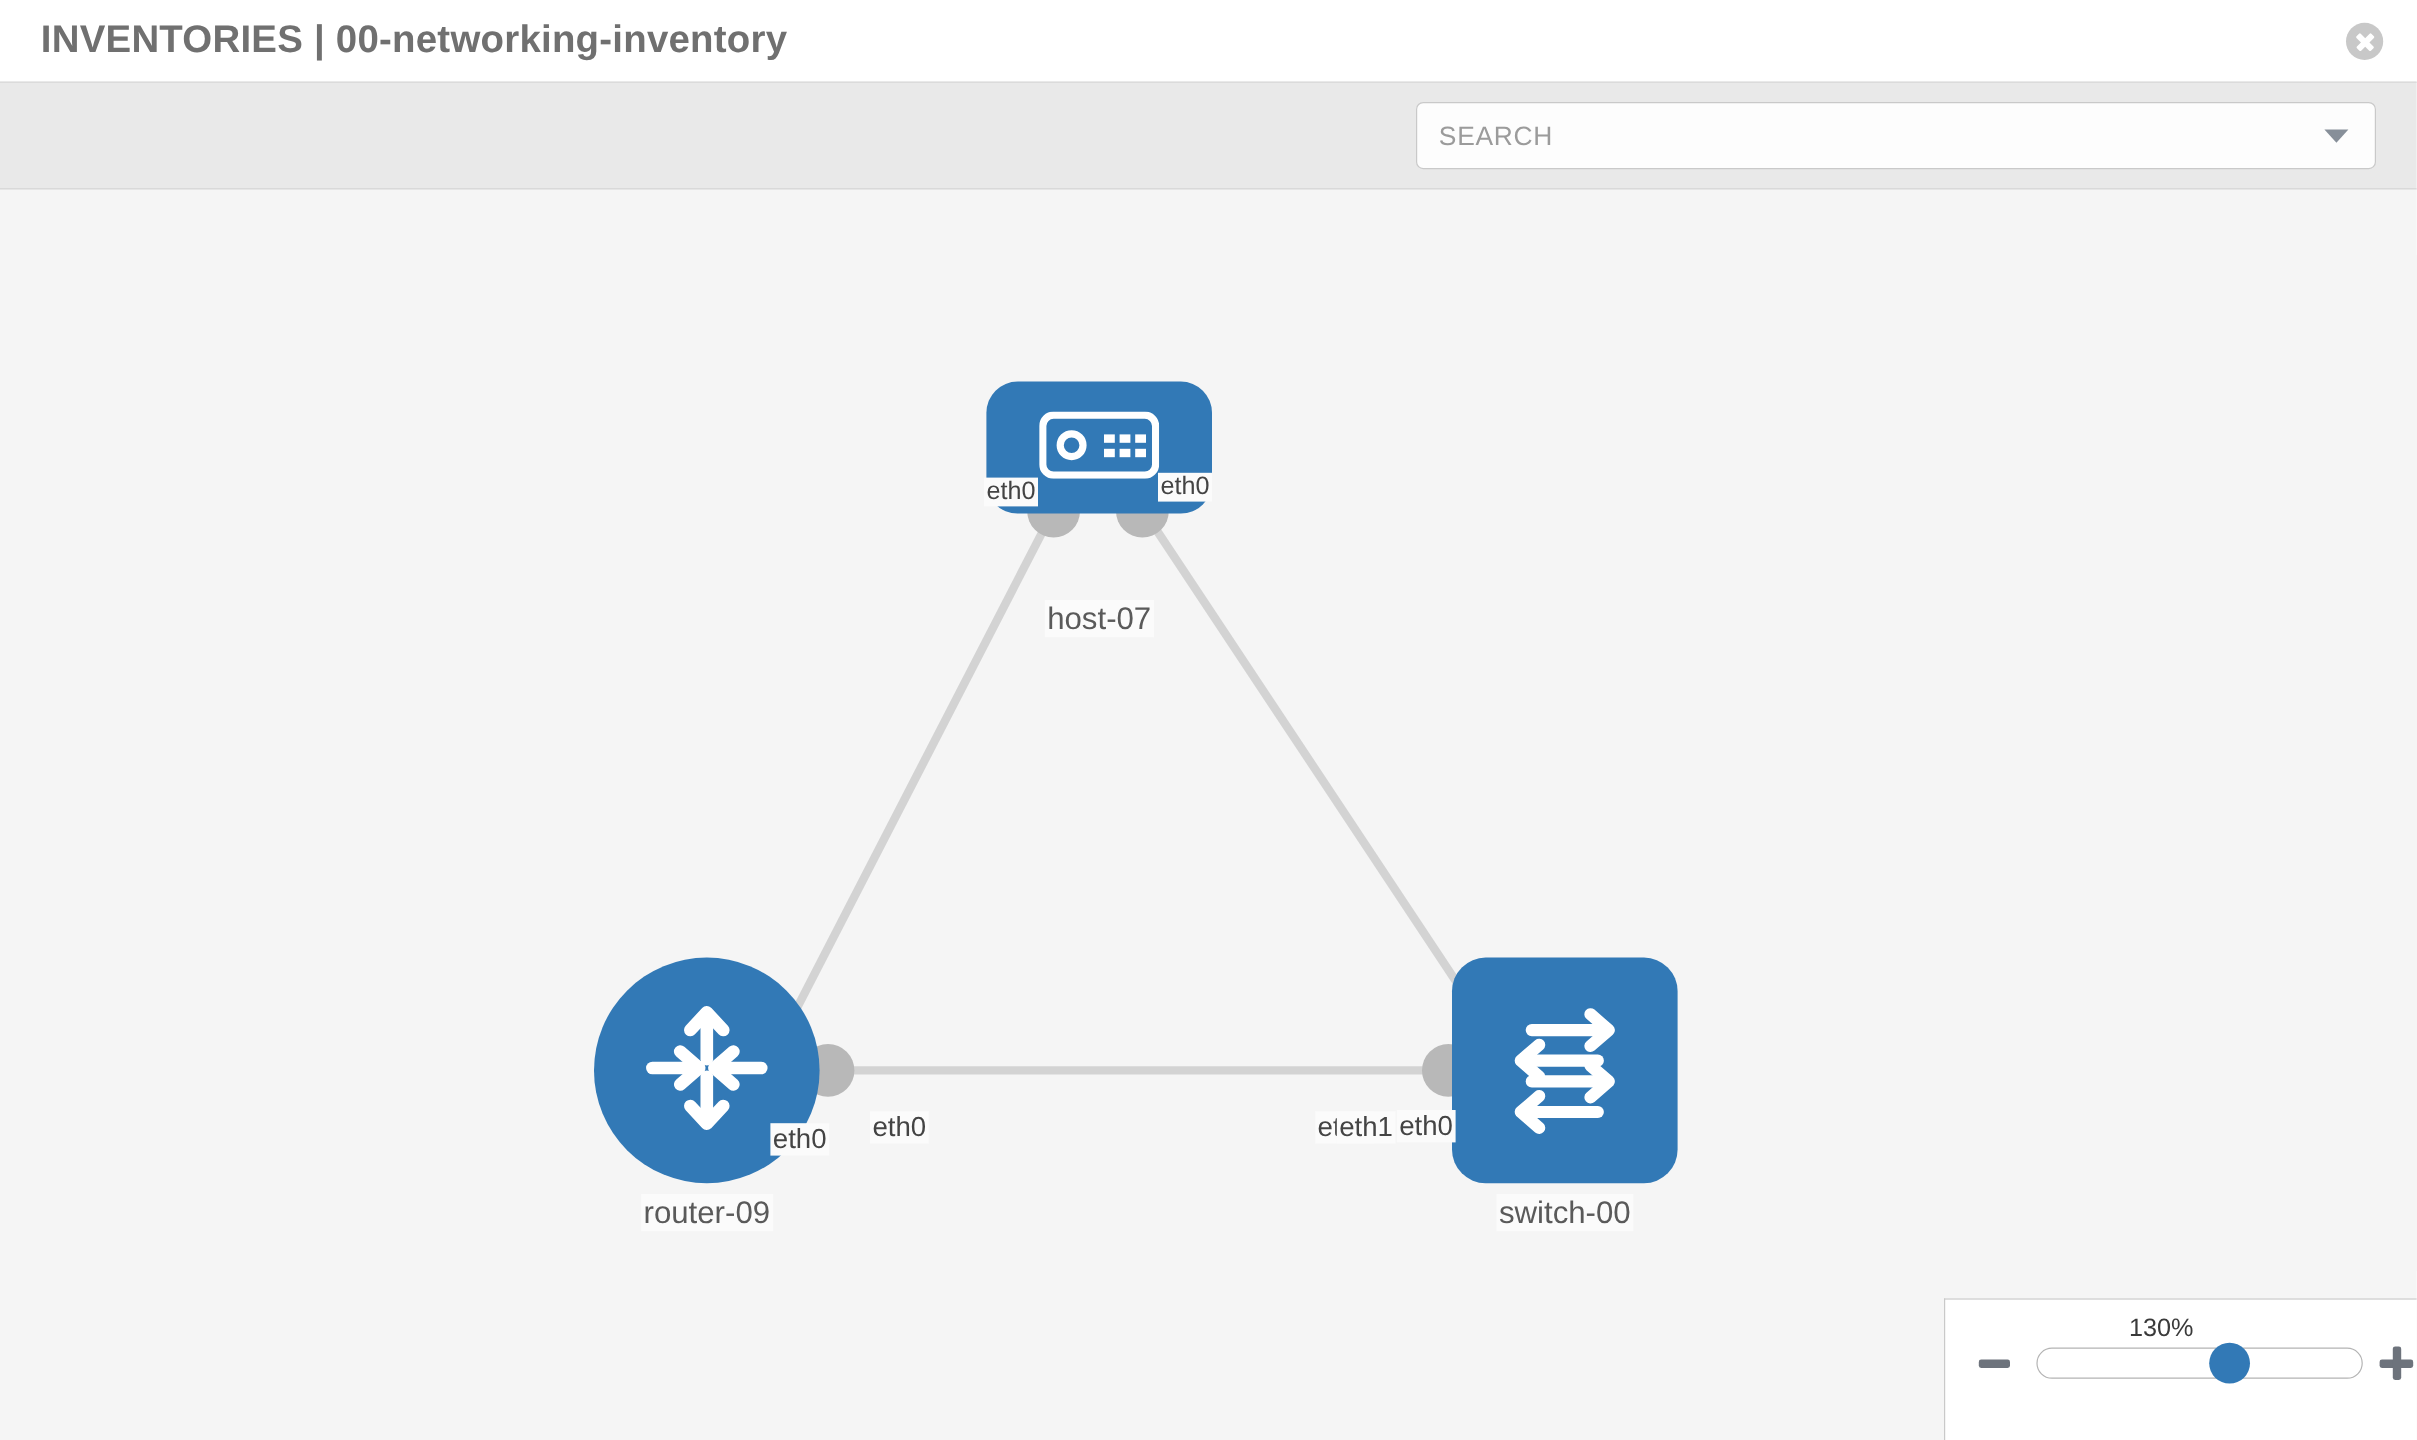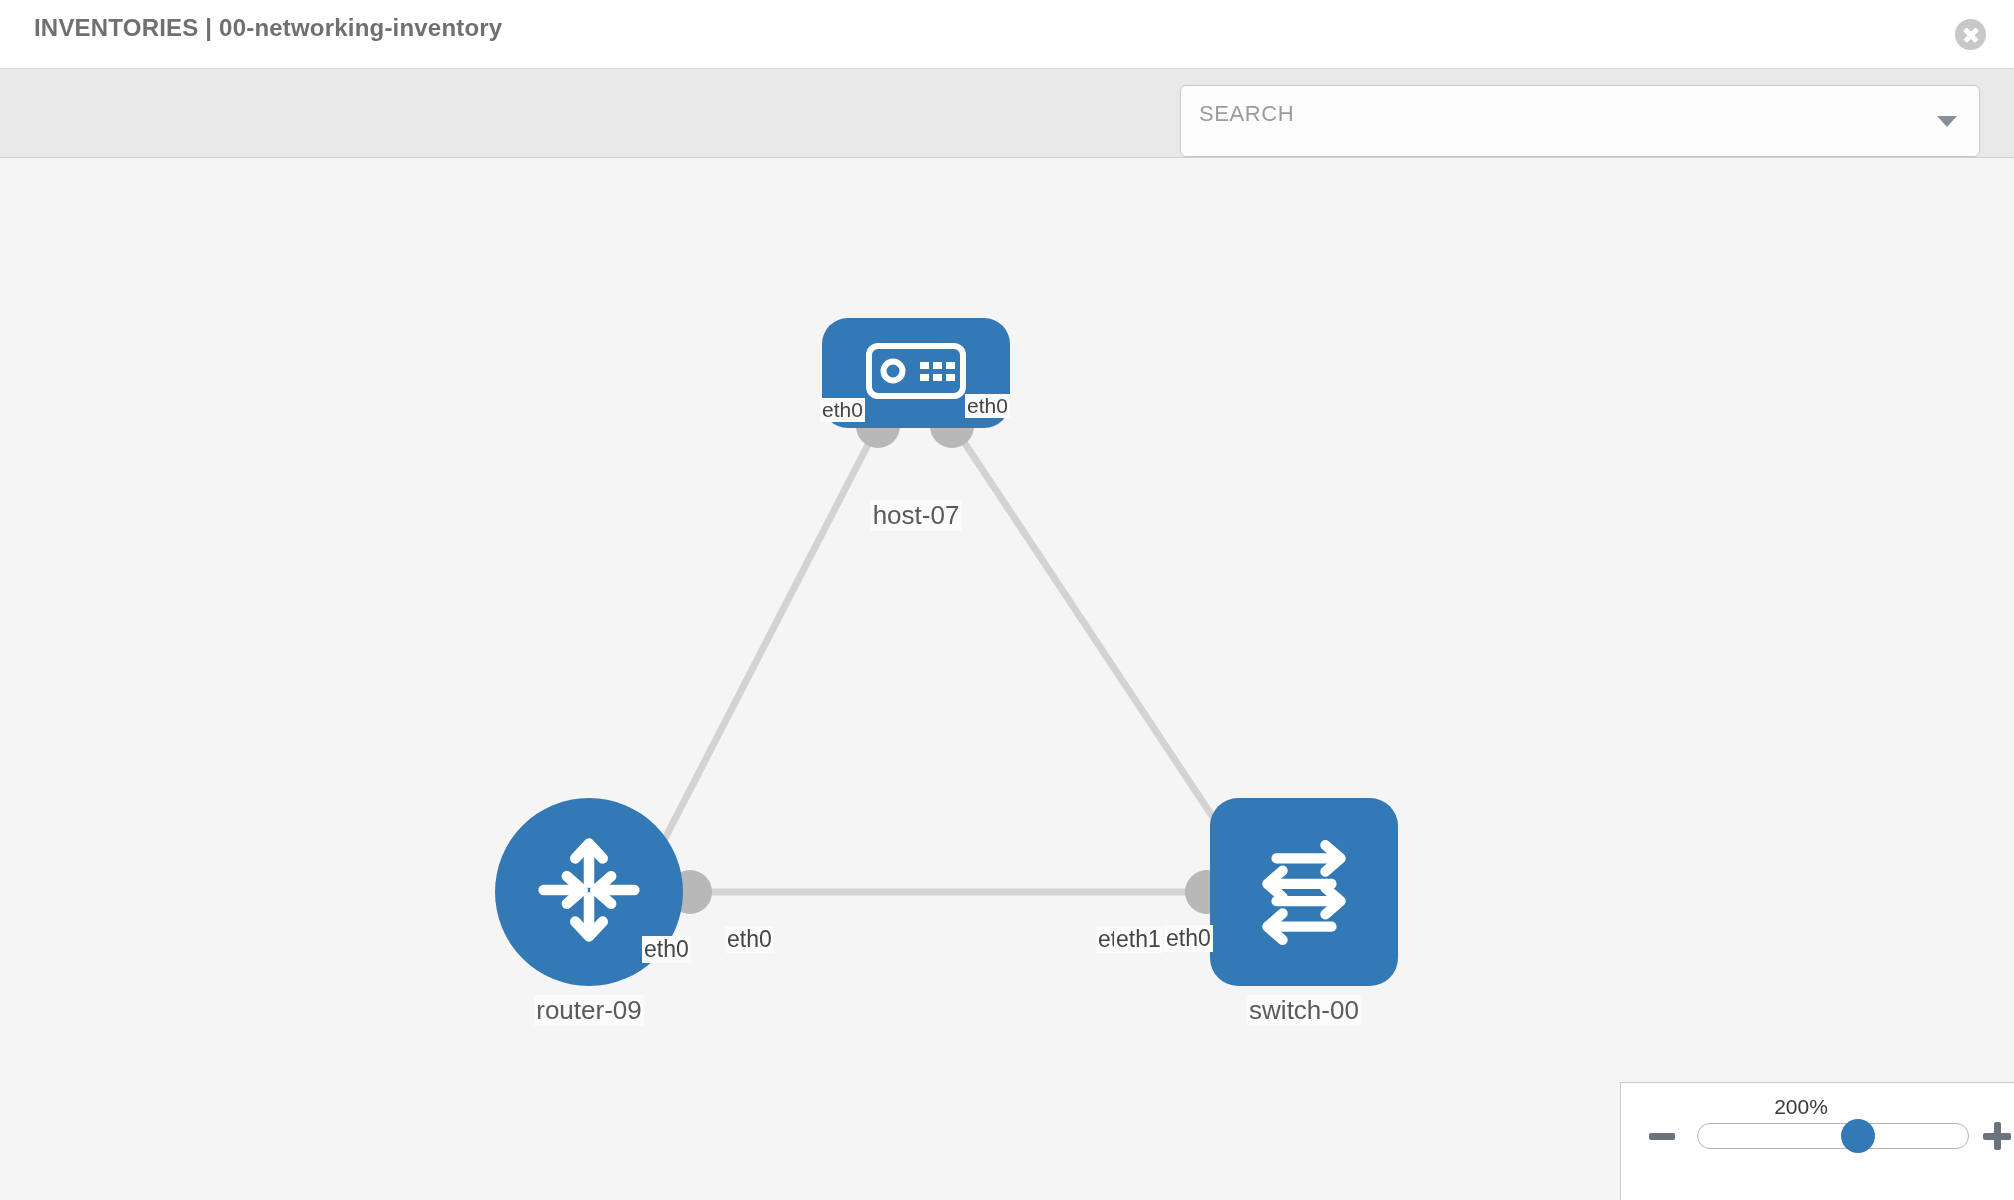--- a/index.html
+++ b/index.html
@@ -21,21 +21,21 @@
     top: 0; left: 0;
     width: 2014px;
     height: 68px;
     background: #ffffff;
     box-sizing: border-box;
   }
   #page-title {
     position: absolute;
     left: 34px;
     top: 14px;
-    font-size: 24px;
+    font-size: 32px;
     font-weight: bold;
     color: #707070;
     letter-spacing: 0.2px;
     white-space: nowrap;
   }
   #close-button {
     position: absolute;
     right: 28px;
     top: 19px;
     width: 31px;
@@ -105,21 +105,21 @@
     height: 40px;
     cursor: pointer;
   }
   #wrench-icon { left: 1043px; }
   #key-icon { left: 1112px; }
 
   #search-field {
     left: 1180px;
     top: 16px;
     width: 800px;
-    height: 72px;
+    height: 56px;
     cursor: text;
   }
   #search-label {
     position: absolute;
     left: 18px;
     top: 15px;
     font-size: 22px;
     color: #9b9b9b;
     letter-spacing: 0.6px;
   }
@@ -394,21 +394,21 @@
 
   <div class="edge-label" style="left:725px; top:720px;">eth0</div>
 
   <div class="edge-label" style="left:1096px; top:720px;">eth0</div>
 
   <div class="edge-label" style="left:1114px; top:720px;">eth1</div>
 
 </div>
 
 <div id="zoom-panel">
-  <div id="zoom-level">200%</div>
+  <div id="zoom-level">130%</div>
   <div id="zoom-out-button"></div>
   <div id="zoom-slider">
     <div id="zoom-slider-thumb" style="left: 143px;"></div>
   </div>
   <div id="zoom-in-button">
     <i class="h"></i>
     <i class="v"></i>
   </div>
 </div>
 

